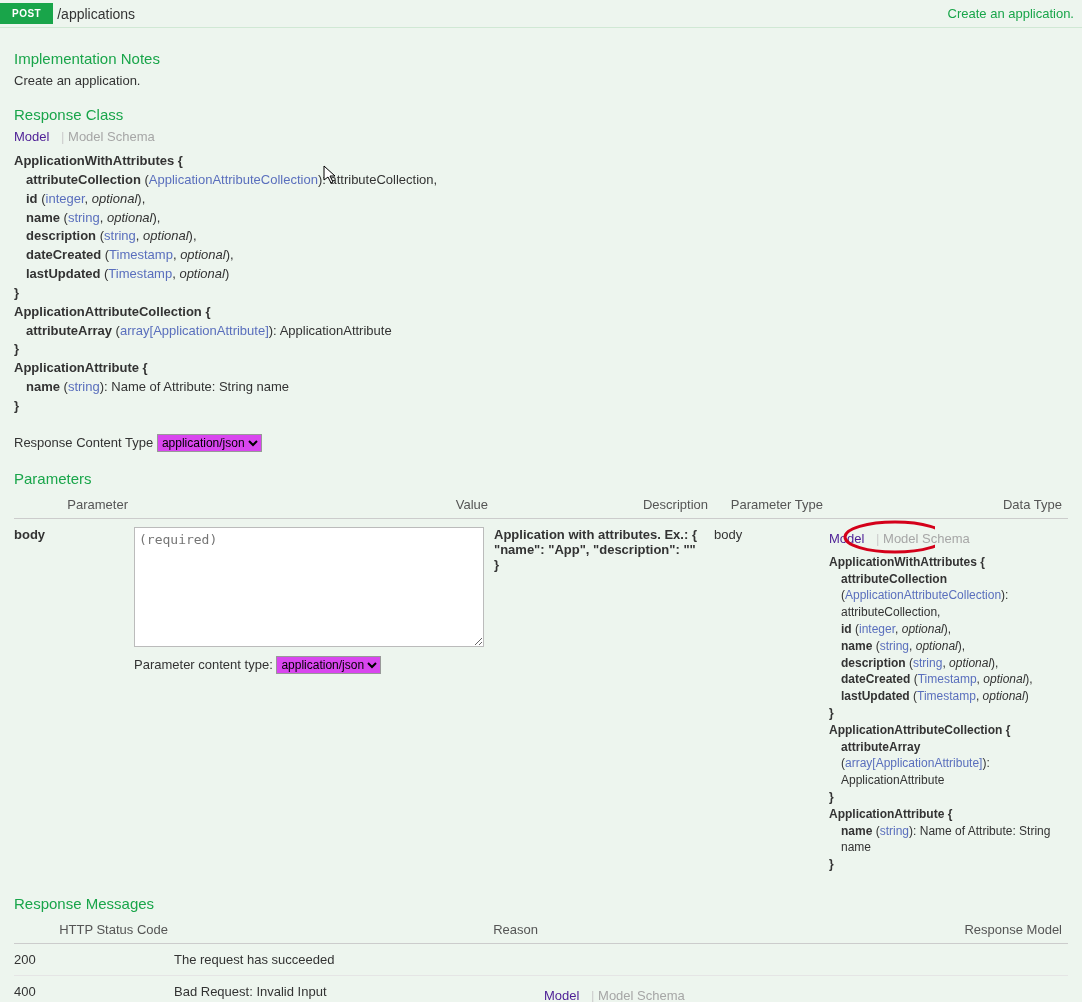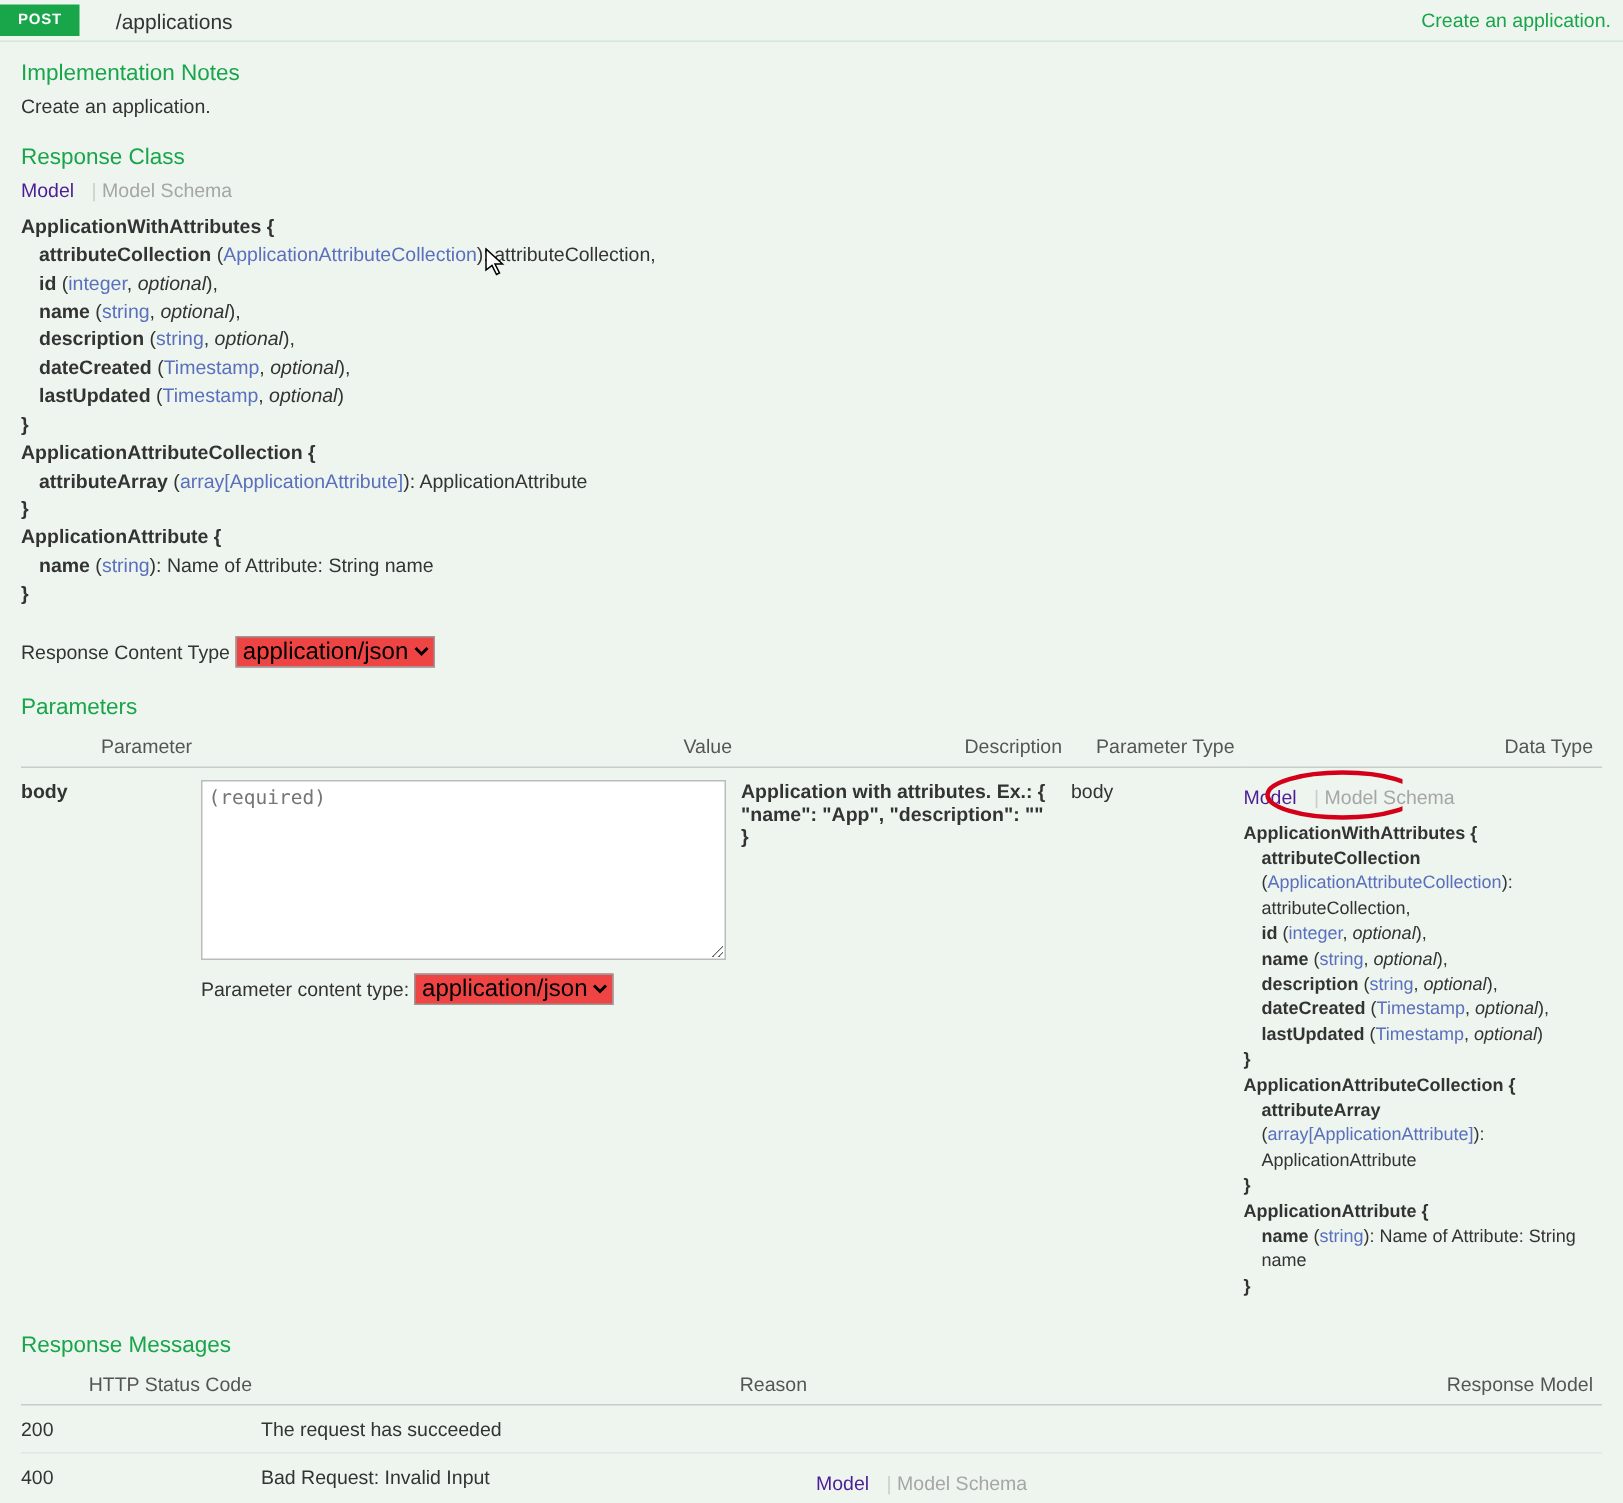--- a/index.html
+++ b/index.html
@@ -1,35 +1,35 @@
 <!DOCTYPE html>
 <html><head>
 <meta charset="utf-8">
 <style>
 html,body{margin:0;padding:0;font-family:"Helvetica Neue",Arial,sans-serif;font-size:13px;color:#333;background:#edf5ee}
 .wrap{width:1082px;background:#edf5ee}
 .hdr{display:flex;align-items:center;border-bottom:1px solid #d0e8d4;height:27px}
-.method{background:#19a54a;color:#fff;font-size:10px;font-weight:bold;letter-spacing:.5px;padding:5px 12px;margin-right:24px}
+.method{background:#19a54a;color:#fff;font-size:10px;font-weight:bold;letter-spacing:.5px;padding:5px 12px;margin-right:4px}
 .path{font-size:14px;color:#333}
 .hdr .spacer{flex:1}
 .summary{color:#19a54a;font-size:13px;padding-right:8px}
 .body{padding:10px 14px}
 .section-title{color:#19a54a;font-size:15px;margin:18px 0 6px 0}
-.first{margin-top:2px}
+.first{margin-top:12px}
 .tabs{margin:4px 0 8px 0}
 .tab{cursor:pointer;font-size:13px;color:#4c1d95;padding-right:8px}
 .tab.inactive{color:#a6a6a6}
 .tab-sep{color:#ccc}
 .model{font-size:13px;line-height:1.45}
 .model .ind{padding-left:12px}
 .b{font-weight:bold}
 .i{font-style:italic}
 .tlink{color:#5a6fbd}
 .rct-row{margin-top:18px}
-select{font-family:inherit;font-size:16px;border:1px solid #999;background:#ef4444}
+select{font-family:inherit;font-size:12px;border:1px solid #999;background:#d946ef}
 .tbl{width:100%;border-collapse:collapse;margin-top:4px;font-size:13px}
 .tbl th{text-align:right;font-weight:normal;color:#555;padding:4px 6px 6px 0;border-bottom:1px solid #ccc}
 .tbl td{vertical-align:top;padding:8px 10px 4px 0;border-top:1px solid #e5e5e5}
 textarea.req{width:340px;height:110px;font-family:monospace;font-size:13px;color:#3b82f6;border:1px solid #bbb;resize:both;padding:4px}
 .small-model{font-size:12px;line-height:1.4}
 .small-model .ind{padding-left:12px}
 .pct-row{margin-top:6px;font-size:13px}
 .resp-tbl{width:100%;border-collapse:collapse;margin-top:4px;font-size:13px}
 .resp-tbl th{text-align:right;font-weight:normal;color:#555;padding:4px 6px 6px 0;border-bottom:1px solid #ccc}
 .resp-tbl td{padding:8px 6px 8px 0;border-top:1px solid #e5e5e5;vertical-align:top}

